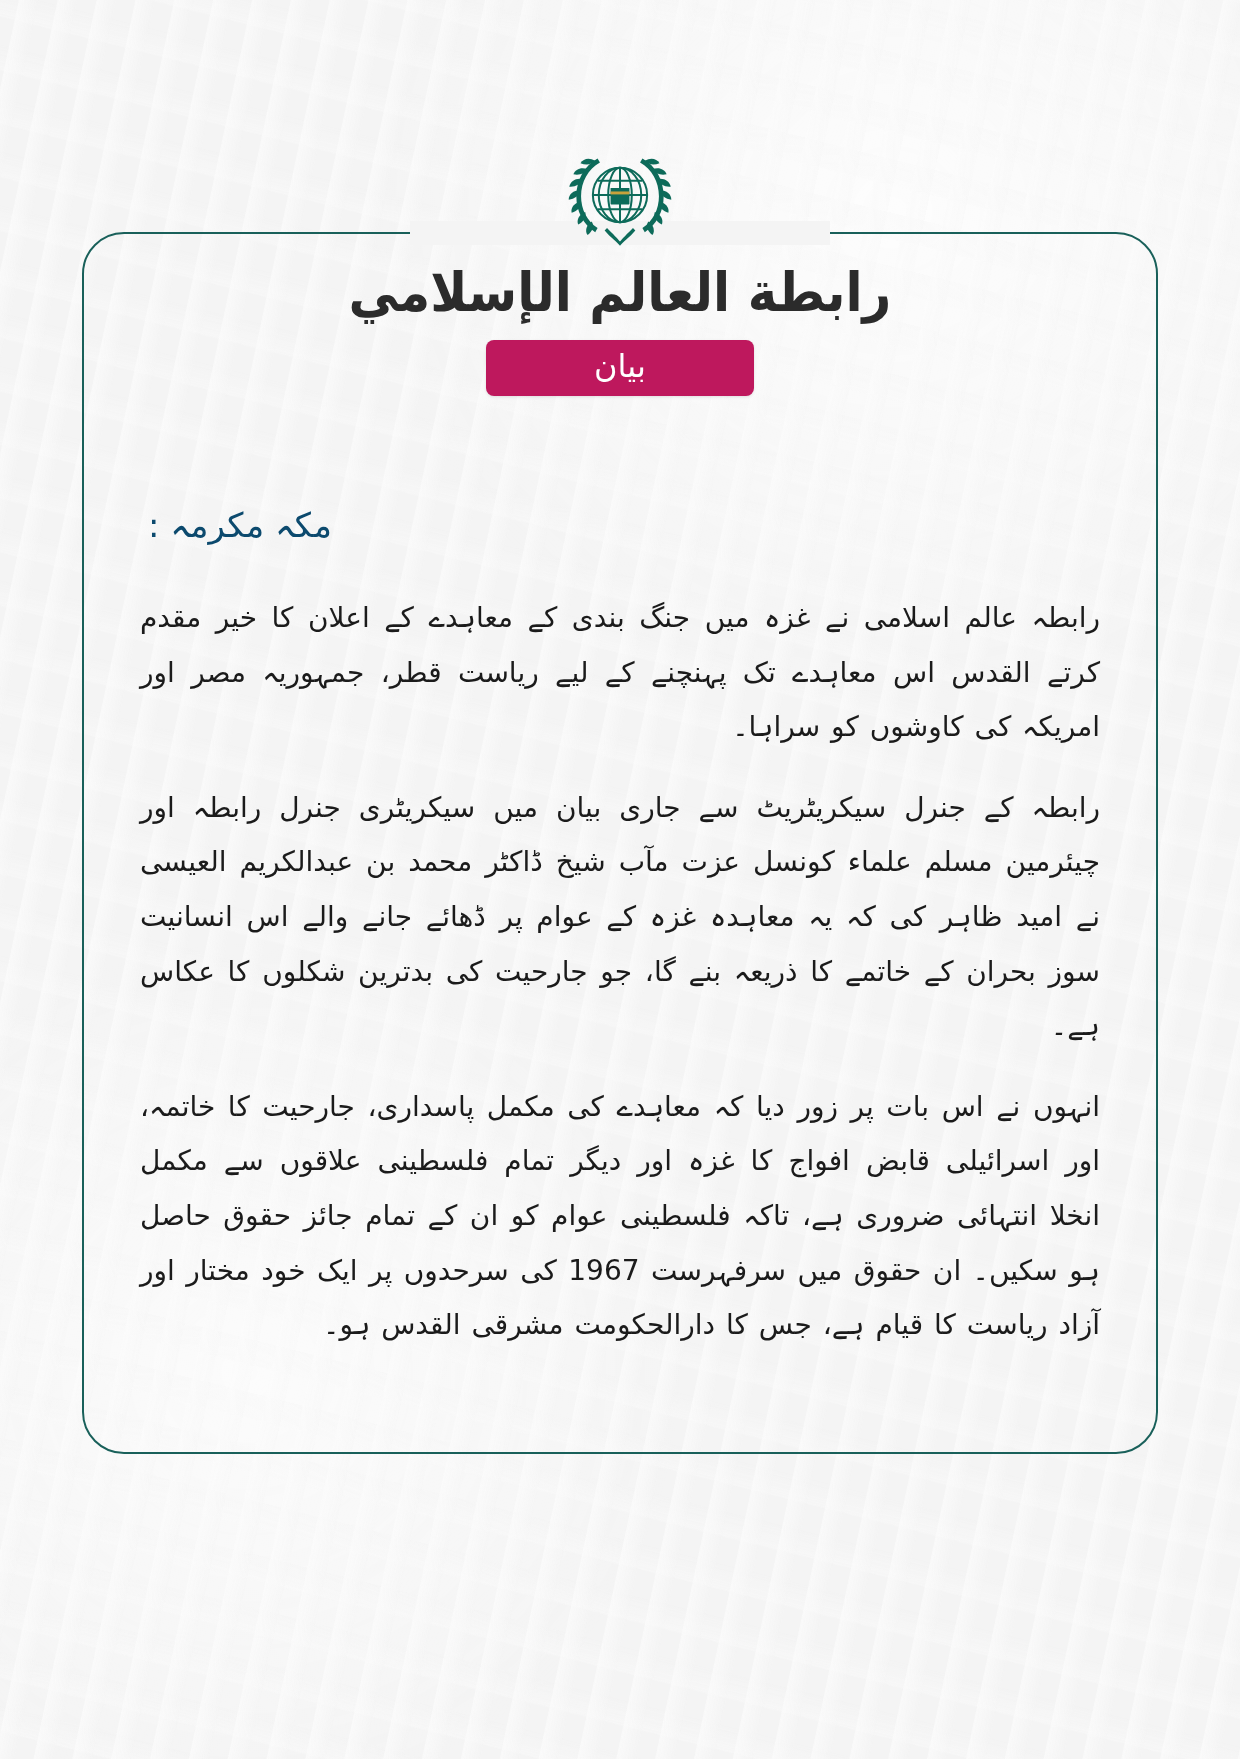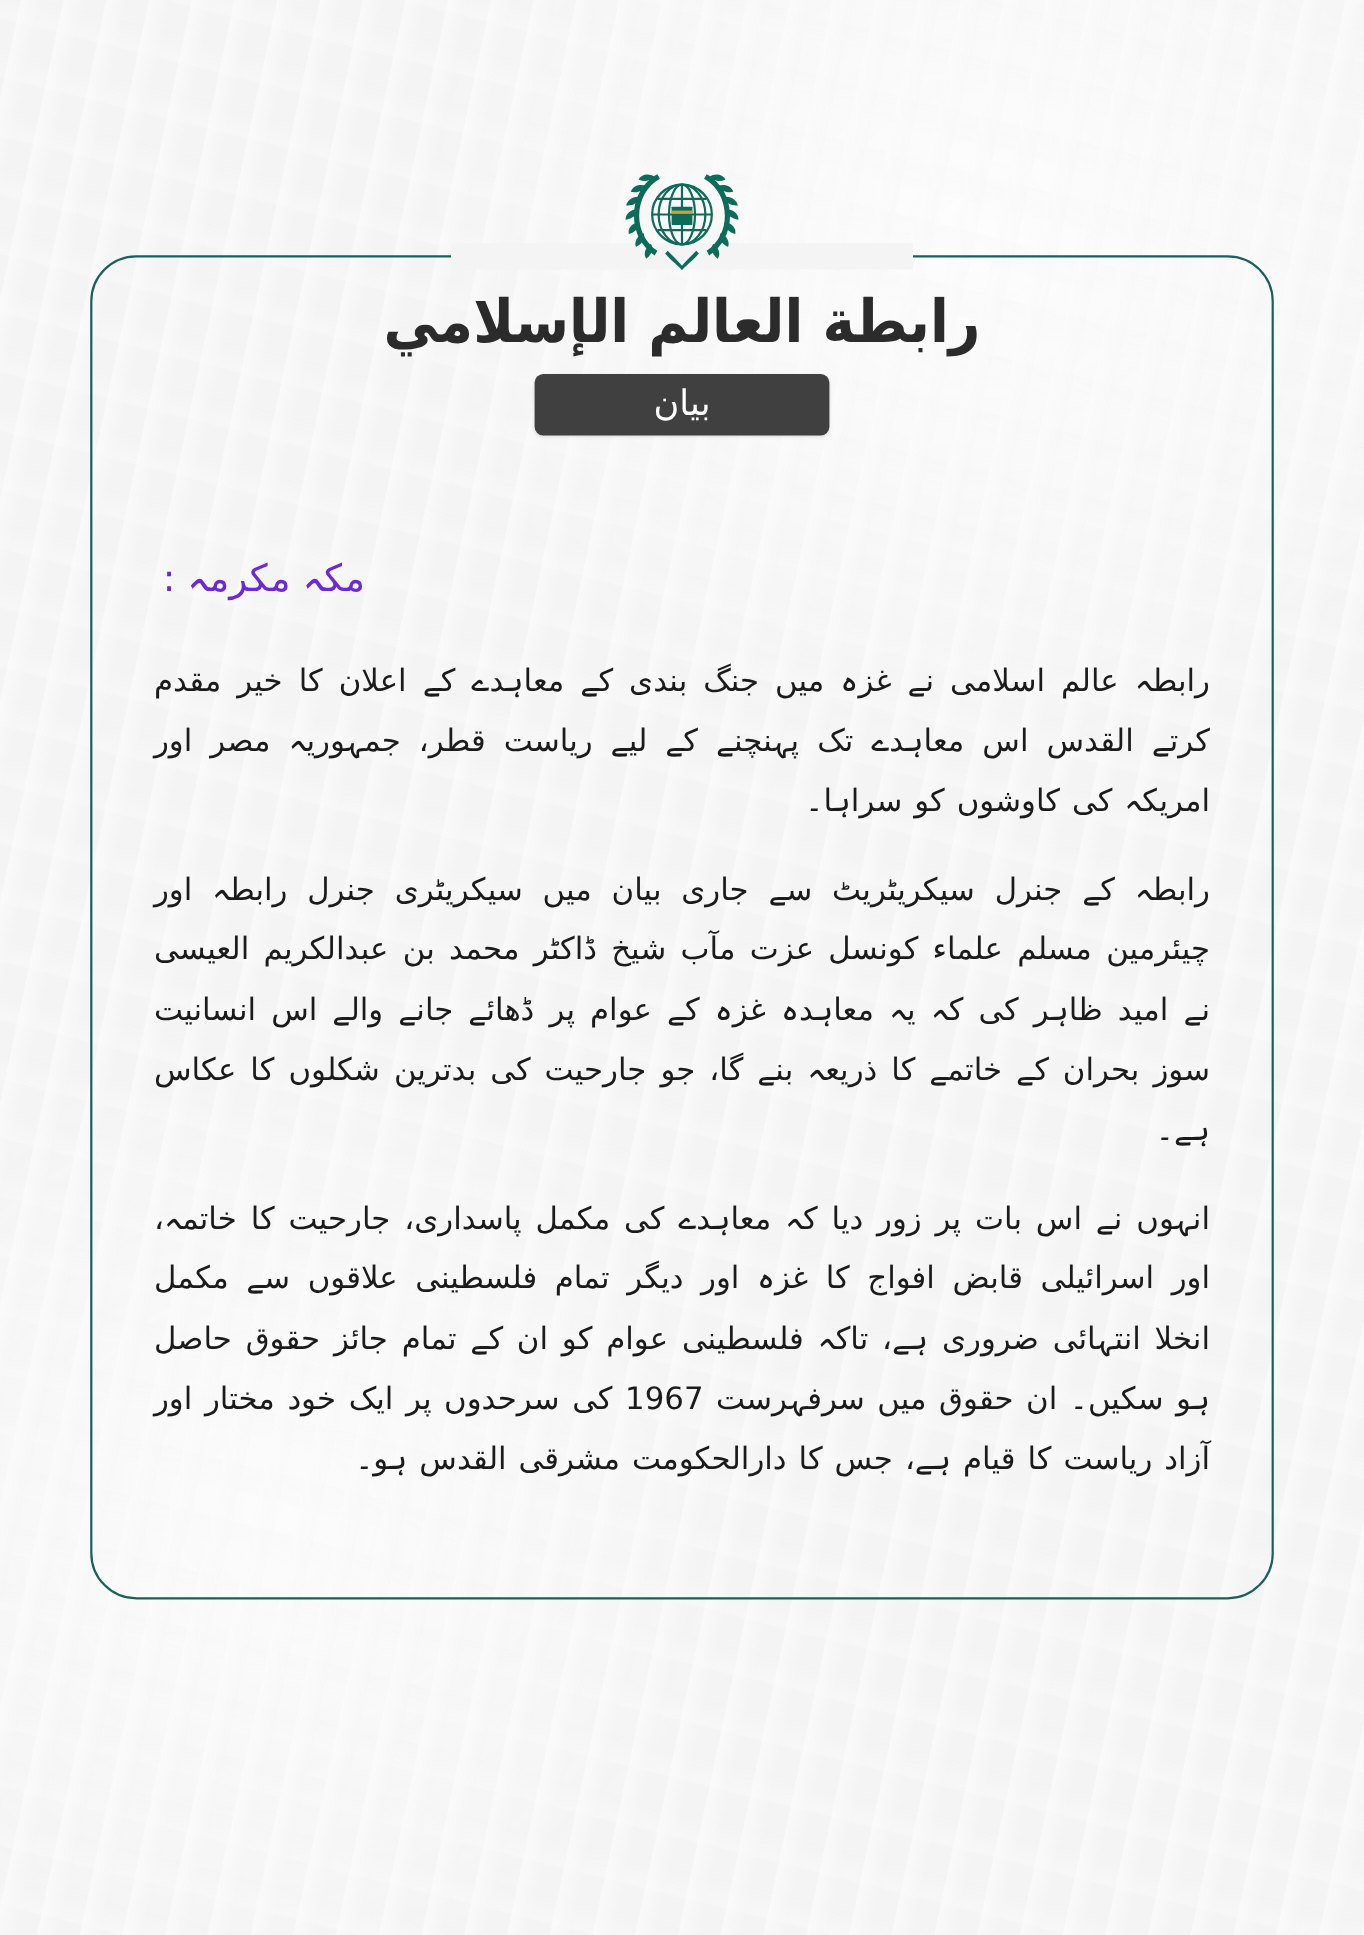--- a/index.html
+++ b/index.html
@@ -88,21 +88,21 @@
     font-weight: 400;
     color: #2e2e2e;
     direction: rtl;
     letter-spacing: 2px;
   }
 
   .badge {
     margin-top: 22px;
     min-width: 268px;
     height: 56px;
-    background: #404040;
+    background: #be185d;
     border-radius: 8px;
     display: flex;
     align-items: center;
     justify-content: center;
     box-shadow: 0 1px 3px rgba(0,0,0,0.10);
   }
   .badge-label {
     color: #ffffff;
     font-family: "DejaVu Sans", "Liberation Sans", sans-serif;
     font-size: 32px;
@@ -143,21 +143,21 @@
     right: 140px;
     top: 505px;
     z-index: 3;
     direction: rtl;
     text-align: right;
   }
 
   .dateline {
     font-family: "DejaVu Sans", "Liberation Sans", sans-serif;
     font-size: 34px;
-    color: #6d28d9;
+    color: #0c4a6e;
     text-align: left;
     direction: rtl;
     margin-bottom: 46px;
     padding-left: 8px;
   }
 
   .para {
     font-family: "DejaVu Sans", "Liberation Sans", sans-serif;
     font-size: 28px;
     line-height: 1.95;

